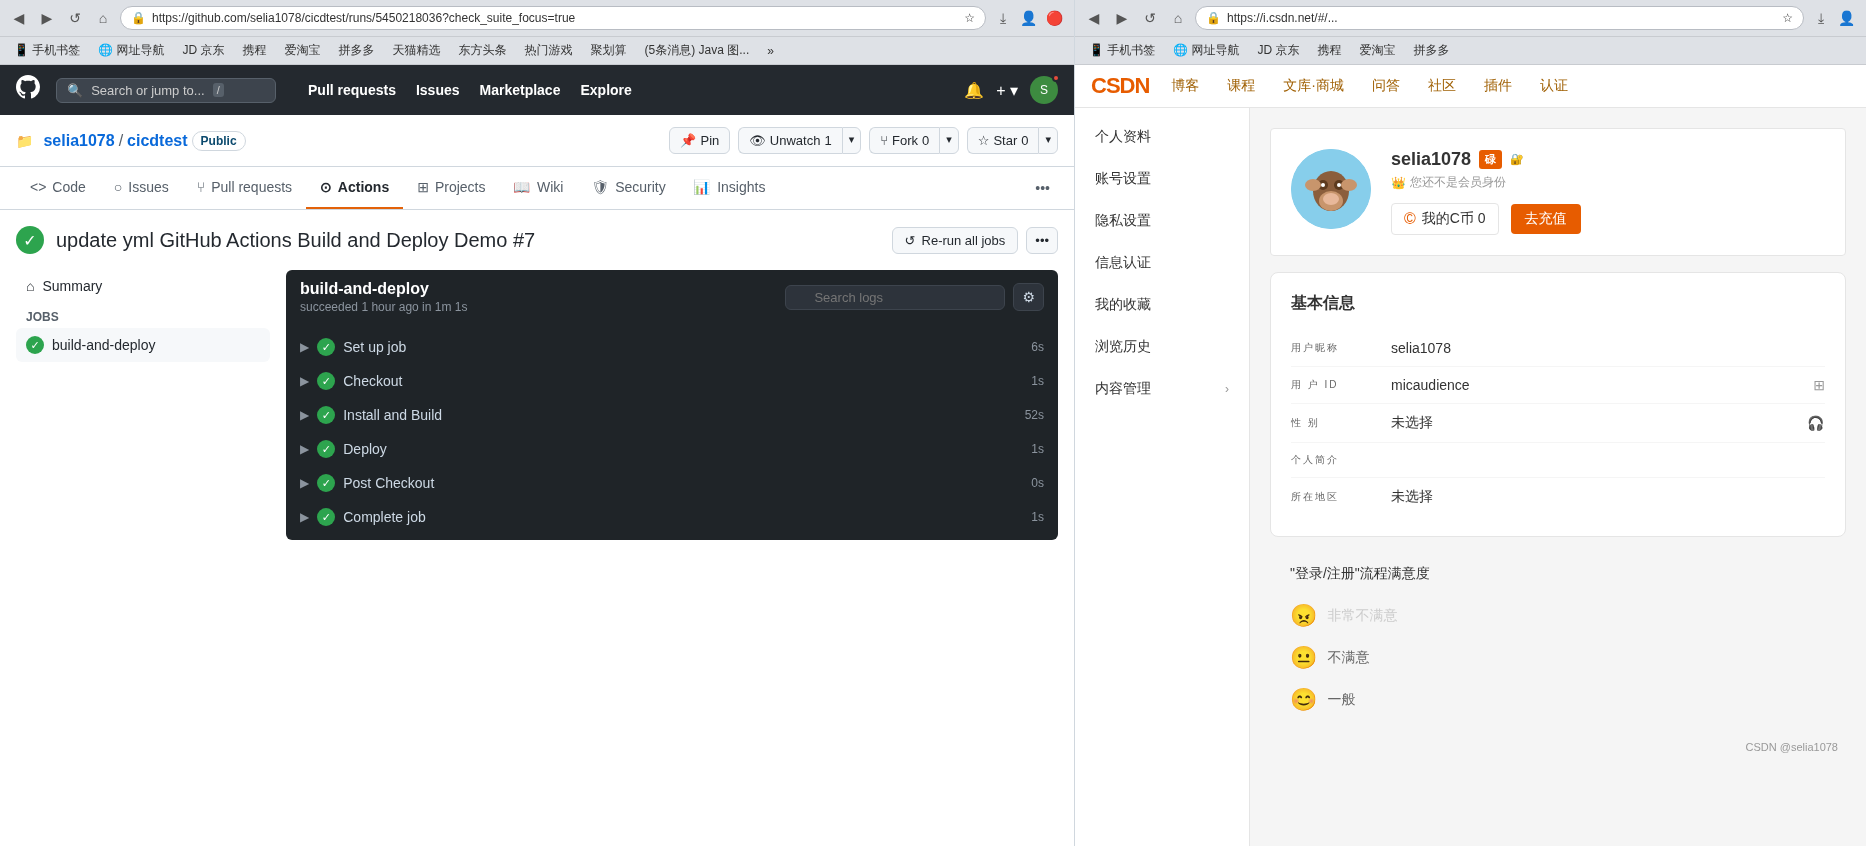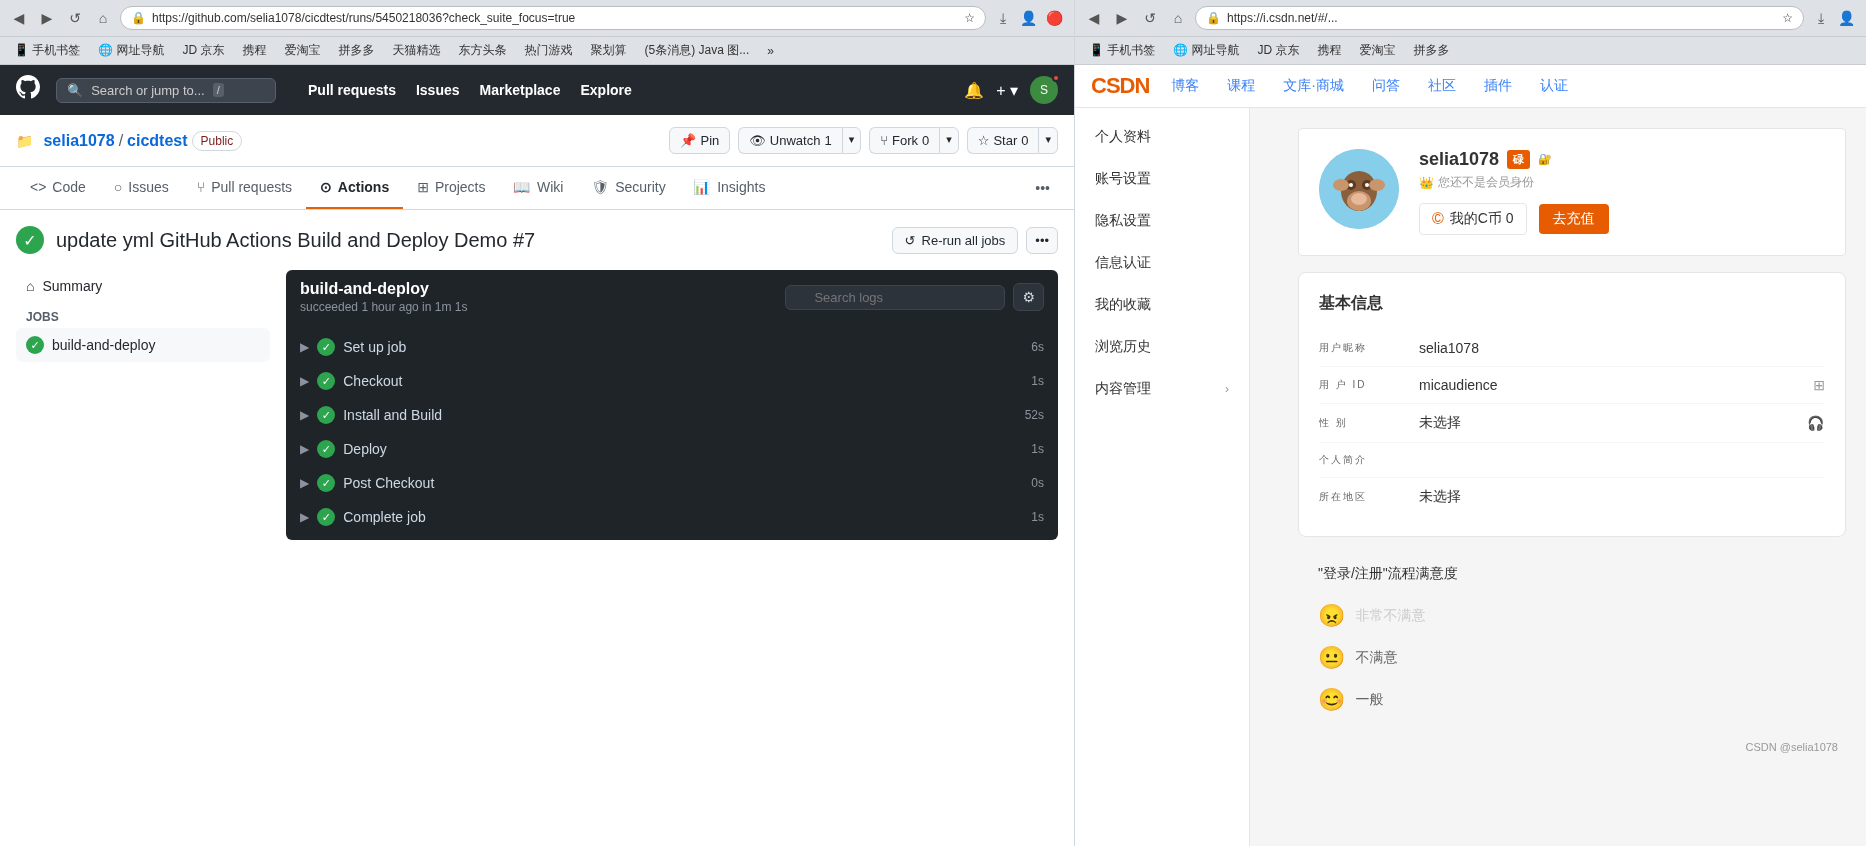--- a/index.html
+++ b/index.html
@@ -100,21 +100,21 @@
       align-items: center;
       gap: 10px;
     }
     .repo-type-icon { color: #57606a; font-size: 14px; }
     .repo-breadcrumb { display: flex; align-items: center; gap: 4px; }
     .repo-owner { color: #0969da; font-size: 16px; font-weight: 600; cursor: pointer; }
     .repo-sep { color: #57606a; font-size: 16px; }
     .repo-name { color: #0969da; font-size: 16px; font-weight: 700; cursor: pointer; }
     .repo-badge {
       background: #fff; border: 1px solid #d0d7de;
-      border-radius: 20px; padding: 2px 8px; font-size: 12px; color: #7f1d1d;
+      border-radius: 20px; padding: 2px 8px; font-size: 12px; color: #0c4a6e; font-weight: bold;
     }
     .repo-actions { margin-left: auto; display: flex; align-items: center; gap: 8px; }
     .repo-action-btn {
       display: flex; align-items: center; gap: 4px;
       border: 1px solid #d0d7de; border-radius: 6px;
       padding: 5px 10px; font-size: 13px; cursor: pointer;
       background: #f6f8fa; color: #24292f;
     }
     .repo-action-btn-split {
       display: flex; align-items: stretch;
@@ -308,29 +308,28 @@
       padding: 8px 16px;
       display: flex;
       align-items: center;
       gap: 16px;
     }
     .csdn-logo {
       font-size: 22px; font-weight: 900;
       color: #e75c00; letter-spacing: -1px;
     }
     .csdn-nav-item {
-      font-size: 14px; color: #3b82f6; cursor: pointer; padding: 4px 6px;
+      font-size: 14px; color: #a16207; cursor: pointer; padding: 4px 6px;
     }
 
     
     .csdn-content {
       display: flex;
       flex: 1;
       overflow: hidden;
-      gap: 28px;
     }
 
     
     .csdn-sidebar {
       width: 175px;
       background: #fff;
       border-right: 1px solid #e5e5e5;
       padding: 8px 0;
       flex-shrink: 0;
     }

